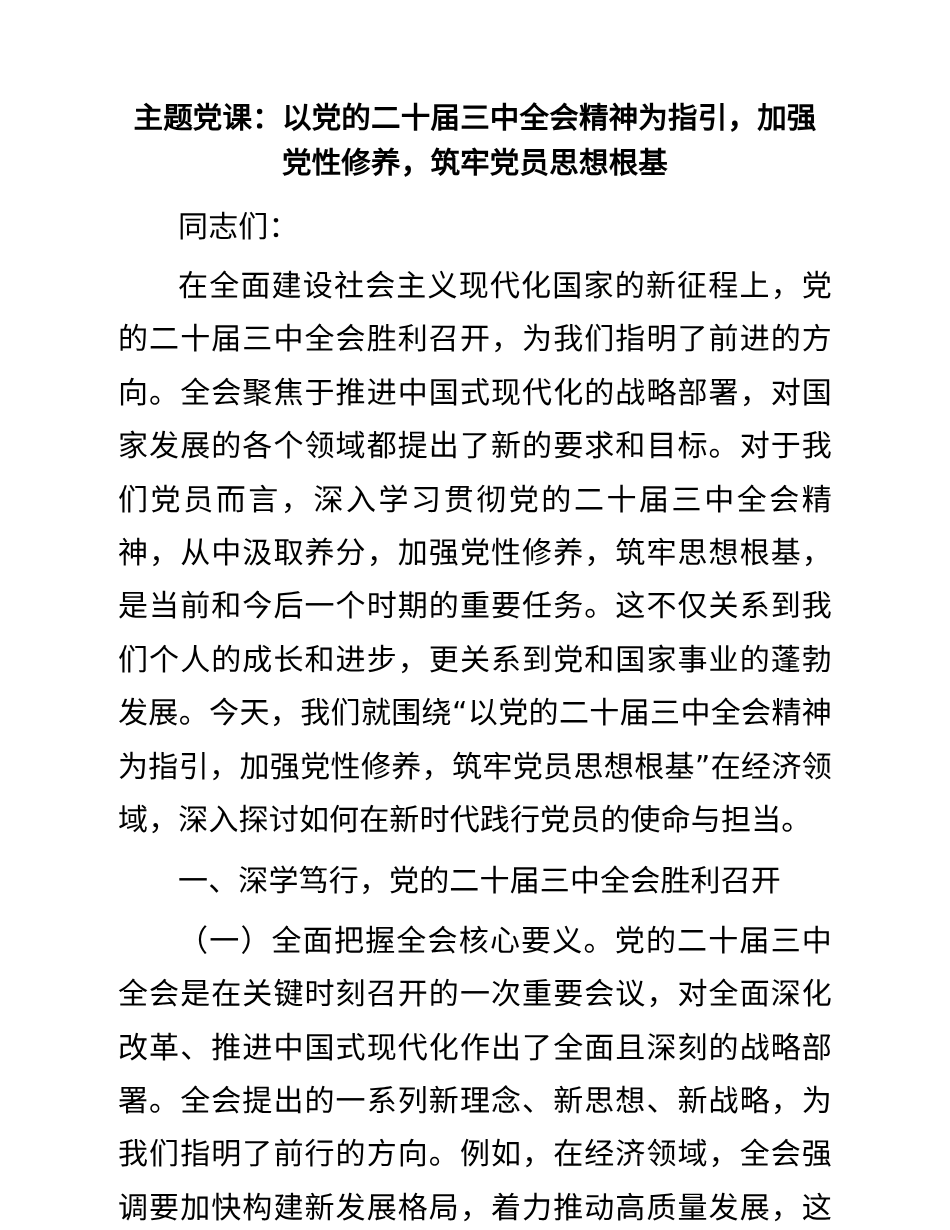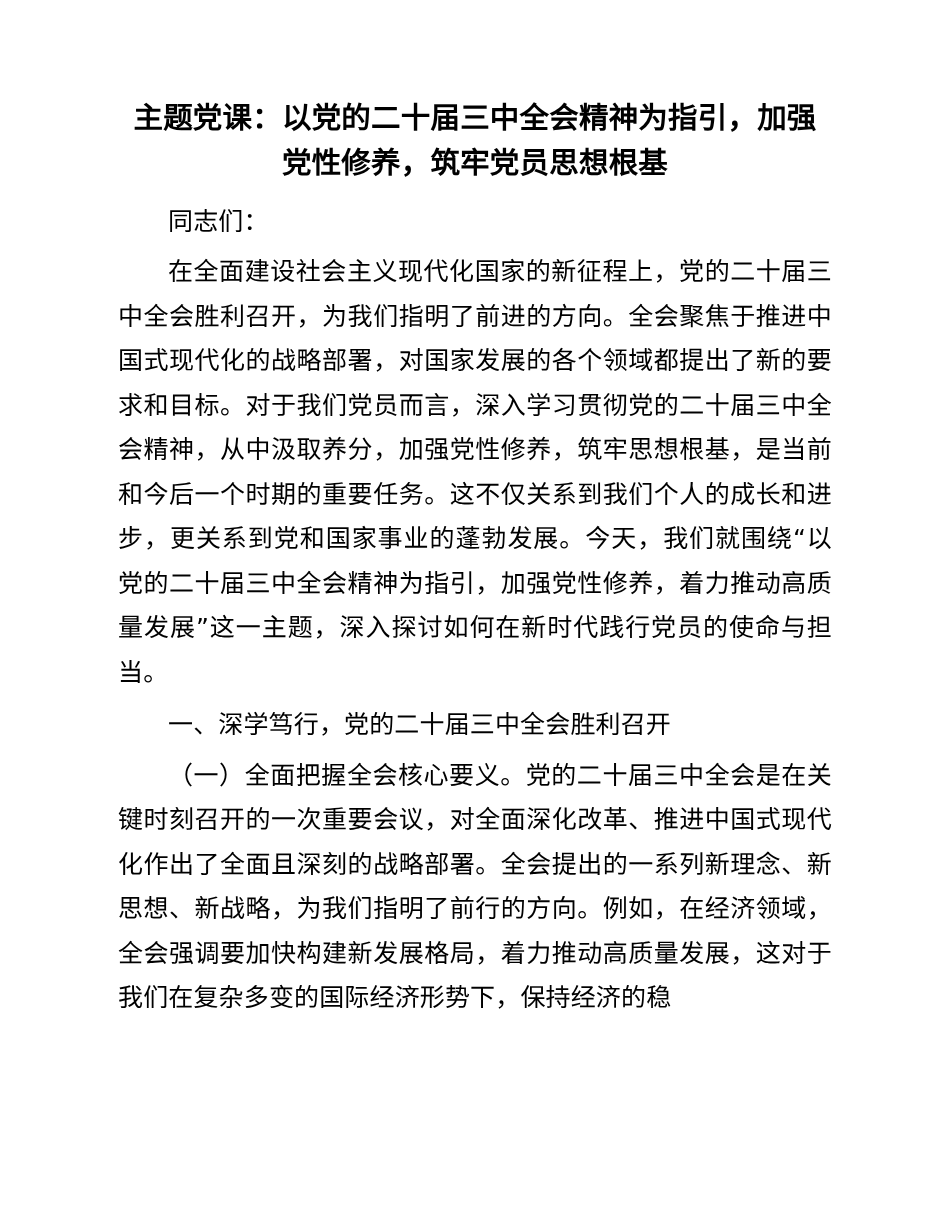--- a/index.html
+++ b/index.html
@@ -28,21 +28,21 @@
     font-weight: bold;
     font-size: 29.5px;
     line-height: 1.52;
     text-align: center;
     letter-spacing: 0.2px;
     margin: 0 0 14px 0;
     padding: 0 6px;
   }
   .para {
     font-family: "DejaVu Sans", "Liberation Sans", sans-serif;
-    font-size: 25px;
+    font-size: 30px;
     line-height: 1.78;
     text-align: justify;
     text-justify: inter-ideograph;
     margin: 0 0 2px 0;
     text-indent: 2em;
     letter-spacing: 0.15px;
   }
   .para.salutation {
     margin-bottom: 6px;
   }
@@ -55,19 +55,19 @@
 </style>
 </head>
 <body>
 
 <div class="page">
 
   <h1 class="doc-title">主题党课：以党的二十届三中全会精神为指引，加强党性修养，筑牢党员思想根基</h1>
 
   <p class="para salutation">同志们：</p>
 
-  <p class="para">在全面建设社会主义现代化国家的新征程上，党的二十届三中全会胜利召开，为我们指明了前进的方向。全会聚焦于推进中国式现代化的战略部署，对国家发展的各个领域都提出了新的要求和目标。对于我们党员而言，深入学习贯彻党的二十届三中全会精神，从中汲取养分，加强党性修养，筑牢思想根基，是当前和今后一个时期的重要任务。这不仅关系到我们个人的成长和进步，更关系到党和国家事业的蓬勃发展。今天，我们就围绕“以党的二十届三中全会精神为指引，加强党性修养，着力推动高质量发展”这一主题，深入探讨如何在新时代践行党员的使命与担当。</p>
+  <p class="para">在全面建设社会主义现代化国家的新征程上，党的二十届三中全会胜利召开，为我们指明了前进的方向。全会聚焦于推进中国式现代化的战略部署，对国家发展的各个领域都提出了新的要求和目标。对于我们党员而言，深入学习贯彻党的二十届三中全会精神，从中汲取养分，加强党性修养，筑牢思想根基，是当前和今后一个时期的重要任务。这不仅关系到我们个人的成长和进步，更关系到党和国家事业的蓬勃发展。今天，我们就围绕“以党的二十届三中全会精神为指引，加强党性修养，筑牢党员思想根基”在经济领域，深入探讨如何在新时代践行党员的使命与担当。</p>
 
   <p class="para heading-1">一、深学笃行，党的二十届三中全会胜利召开</p>
 
   <p class="para section">（一）全面把握全会核心要义。党的二十届三中全会是在关键时刻召开的一次重要会议，对全面深化改革、推进中国式现代化作出了全面且深刻的战略部署。全会提出的一系列新理念、新思想、新战略，为我们指明了前行的方向。例如，在经济领域，全会强调要加快构建新发展格局，着力推动高质量发展，这对于我们在复杂多变的国际经济形势下，保持经济的稳</p>
 
 </div>
 
 </body></html>

